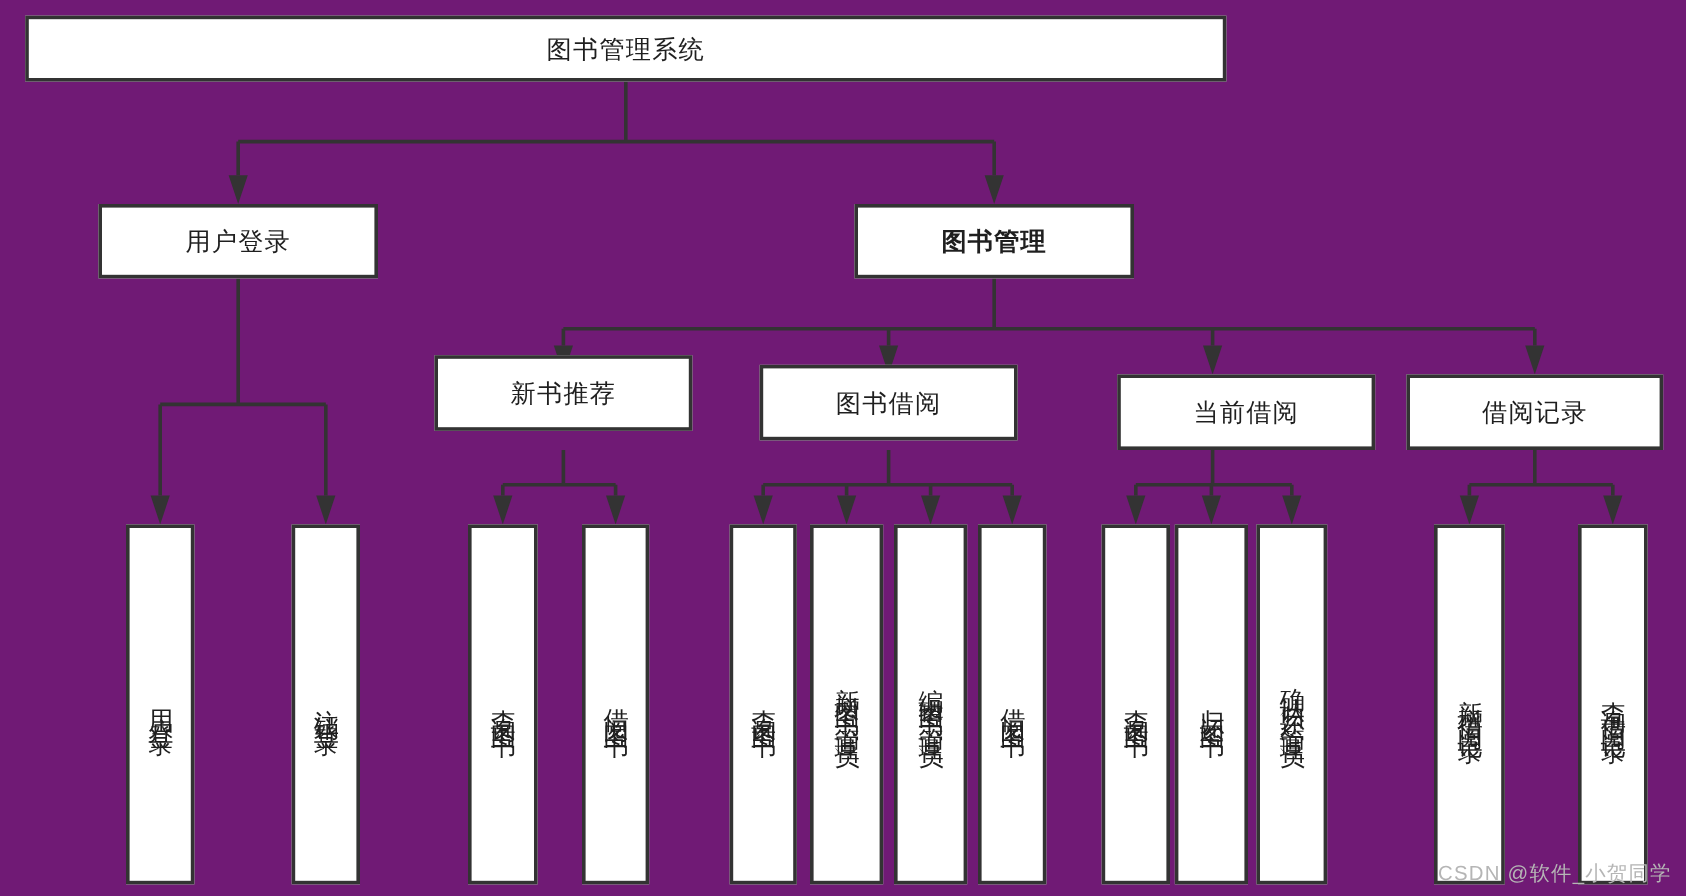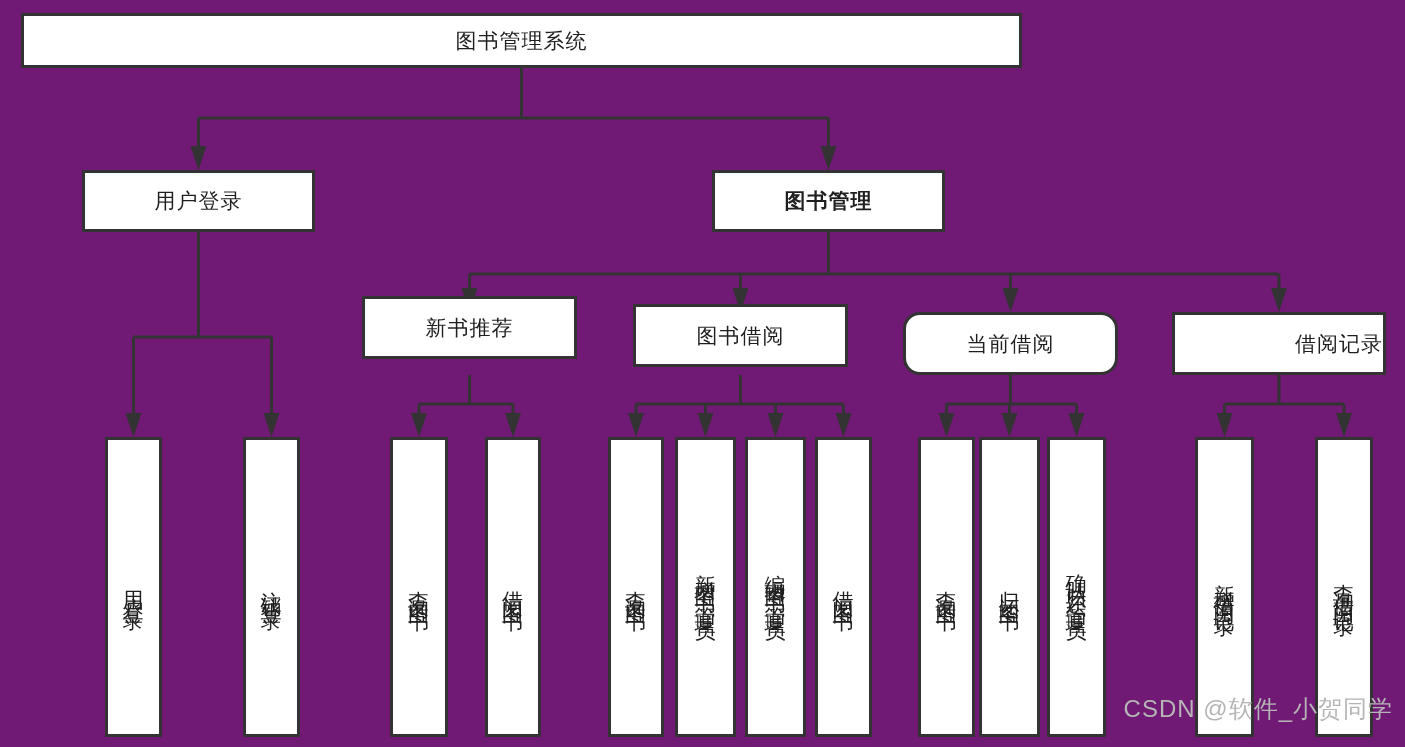--- a/index.html
+++ b/index.html
@@ -39,22 +39,22 @@
     writing-mode: vertical-rl;
     text-orientation: mixed;
     font-size: 21px;
     letter-spacing: 0.32em;
     line-height: 1;
     white-space: nowrap;
   }
   .watermark {
     position: absolute;
     right: 12px;
-    bottom: 22px;
-    font-size: 24px;
+    bottom: 8px;
+    font-size: 17px;
     letter-spacing: 1px;
     color: #b5b5b5;
     user-select: none;
   }
 </style>
 </head>
 <body>
 
 <div id="canvas">
 
@@ -111,24 +111,24 @@
   <div class="box hbox" style="left:712px; top:170px; width:233px; height:62px;font-weight:bold;">
     <span>图书管理</span>
   </div>
 
   <div class="box hbox" style="left:362px; top:296px; width:215px; height:63px;">
     <span>新书推荐</span>
   </div>
   <div class="box hbox" style="left:633px; top:304px; width:215px; height:63px;">
     <span>图书借阅</span>
   </div>
-  <div class="box hbox" style="left:903px; top:312px; width:215px; height:63px;border-radius:17px;">
+  <div class="box hbox" style="left:931px; top:312px; width:215px; height:63px;">
     <span>当前借阅</span>
   </div>
-  <div class="box hbox" style="left:1172px; top:312px; width:214px; height:63px;justify-content:flex-end;">
+  <div class="box hbox" style="left:1172px; top:312px; width:214px; height:63px;">
     <span>借阅记录</span>
   </div>
 
   <div class="box vbox" style="left:105px; top:437px; width:57px; height:300px;">
     <span>用户登录</span>
   </div>
   <div class="box vbox" style="left:243px; top:437px; width:57px; height:300px;">
     <span>注销登录</span>
   </div>
 

